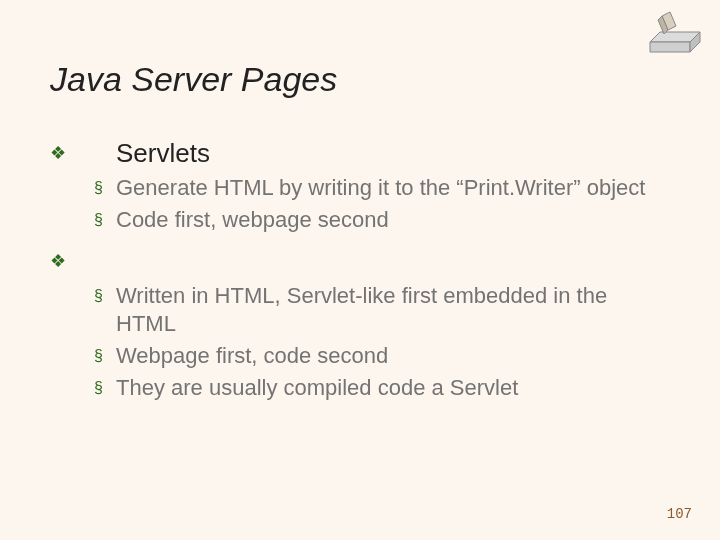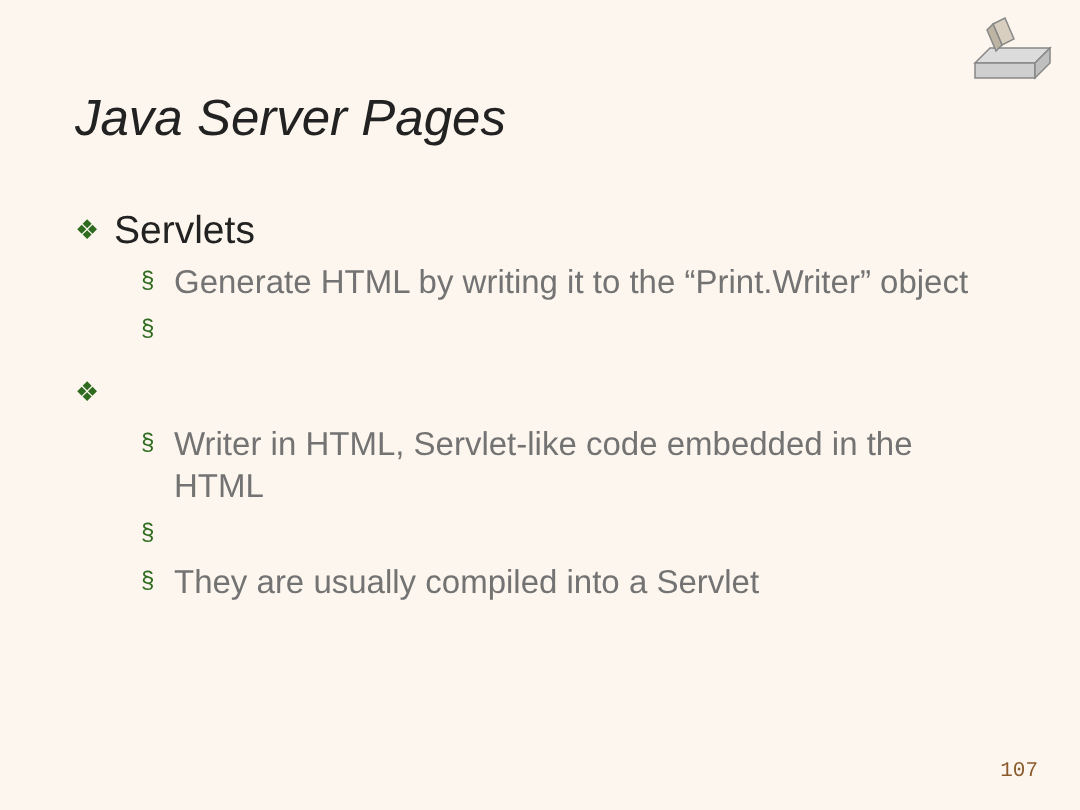--- a/index.html
+++ b/index.html
@@ -37,20 +37,21 @@
   .lvl1 .bullet {
     color: #2e6b1f;
     font-size: 18px;
     width: 26px;
     line-height: 30px;
   }
   .lvl1 .txt {
     font-size: 26px;
     color: #222;
     line-height: 30px;
+    margin-left: 40px;
   }
   .lvl2-group {
     margin-left: 44px;
     margin-bottom: 12px;
   }
   .lvl2 {
     display: flex;
     align-items: flex-start;
     margin-top: 4px;
   }
@@ -103,35 +104,37 @@
     <span class="bullet">❖</span>
     <span class="txt">Servlets</span>
   </div>
   <div class="lvl2-group">
     <div class="lvl2">
       <span class="bullet">§</span>
       <span class="txt">Generate HTML by writing it to the “Print.Writer” object</span>
     </div>
     <div class="lvl2">
       <span class="bullet">§</span>
+      <span class="txt">Code first, webpage second</span>
     </div>
   </div>
 
   <div class="lvl1">
     <span class="bullet">❖</span>
   </div>
   <div class="lvl2-group">
     <div class="lvl2">
       <span class="bullet">§</span>
-      <span class="txt">Writer in HTML, Servlet-like code embedded in the HTML</span>
+      <span class="txt">Written in HTML, Servlet-like first embedded in the HTML</span>
     </div>
     <div class="lvl2">
       <span class="bullet">§</span>
+      <span class="txt">Webpage first, code second</span>
     </div>
     <div class="lvl2">
       <span class="bullet">§</span>
-      <span class="txt">They are usually compiled into a Servlet</span>
+      <span class="txt">They are usually compiled code a Servlet</span>
     </div>
   </div>
 
 </div>
 
 <div class="pagenum">107</div>
 
 </body></html>

